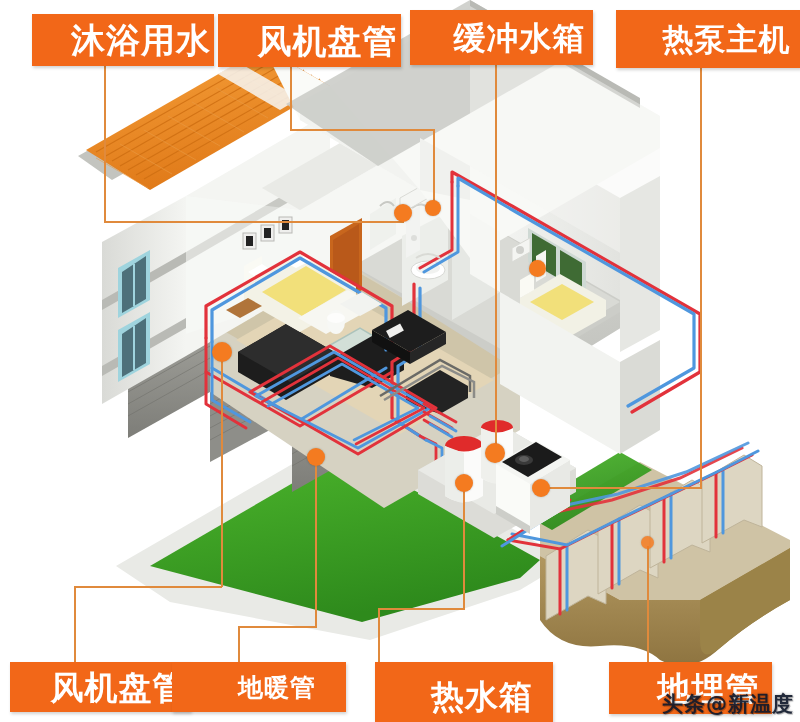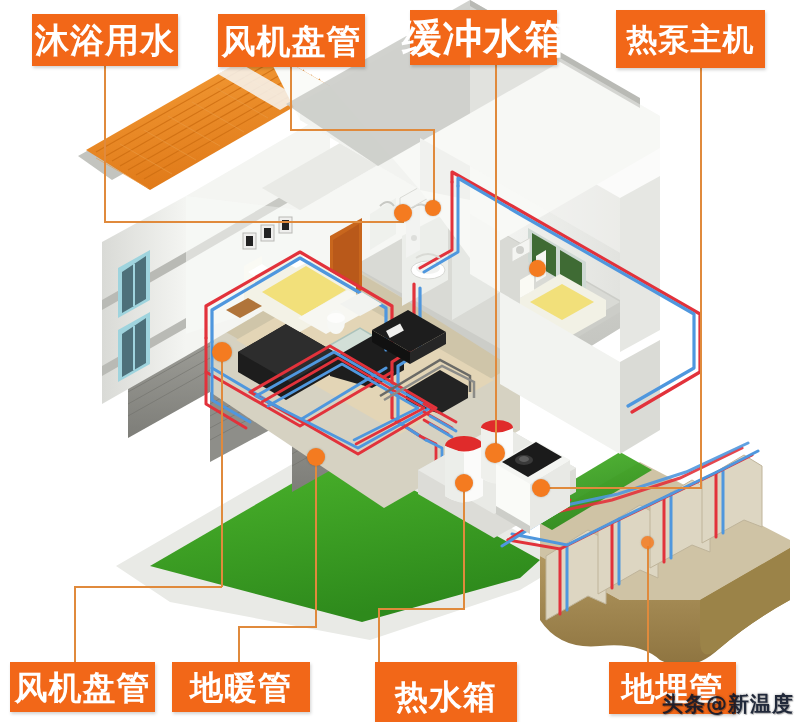--- a/index.html
+++ b/index.html
@@ -5,21 +5,21 @@
   html,body{margin:0;padding:0;background:#fff;}
   body{width:800px;height:722px;overflow:hidden;
        font-family:"DejaVu Sans","Liberation Sans",sans-serif;}
   #stage{position:relative;width:800px;height:722px;background:#ffffff;}
 
   
   .chip{position:absolute;background:#F26718;color:#fff;
         display:flex;align-items:center;justify-content:center;
         font-weight:bold;letter-spacing:1px;line-height:1;
         box-shadow:1px 2px 3px rgba(0,0,0,.18);
-        font-family:"DejaVu Sans","Liberation Sans",sans-serif;}
+        font-family:"DejaVu Sans","Liberation Sans",sans-serif;padding-left:36px;}
   .chip span{display:block;white-space:nowrap;}
 
   
   .lead{position:absolute;background:#E08A3C;}
   .lead.v{width:2px;}
   .lead.h{height:2px;}
   .dot{position:absolute;border-radius:50%;background:#F47B20;
        box-shadow:0 0 2px rgba(0,0,0,.25);}
 
   
@@ -447,31 +447,31 @@
   <div class="dot" style="left:641px;top:536px;width:13px;height:13px;opacity:.85;"></div>
 
   <div class="dot" style="left:529px;top:260px;width:17px;height:17px;"></div>
 
   <div class="chip" style="left:32px;top:14px;width:146px;height:52px;font-size:34px;">
     <span>沐浴用水</span>
   </div>
   <div class="chip" style="left:218px;top:14px;width:147px;height:53px;font-size:34px;">
     <span>风机盘管</span>
   </div>
-  <div class="chip" style="left:410px;top:10px;width:147px;height:55px;font-size:40px;">
+  <div class="chip" style="left:410px;top:10px;width:147px;height:55px;font-size:32px;">
     <span>缓冲水箱</span>
   </div>
   <div class="chip" style="left:616px;top:10px;width:149px;height:58px;font-size:31px;">
     <span>热泵主机</span>
   </div>
 
   <div class="chip" style="left:10px;top:662px;width:145px;height:50px;font-size:33px;">
     <span>风机盘管</span>
   </div>
-  <div class="chip" style="left:172px;top:662px;width:138px;height:50px;font-size:33px;">
+  <div class="chip" style="left:172px;top:662px;width:138px;height:50px;font-size:25px;">
     <span>地暖管</span>
   </div>
   <div class="chip" style="left:333px;top:662px;width:142px;height:68px;font-size:33px;margin-left:42px;">
     <span>热水箱</span>
   </div>
   <div class="chip" style="left:609px;top:662px;width:127px;height:52px;font-size:33px;">
     <span>地埋管</span>
   </div>
 
   <div id="watermark">头条@新温度</div>

